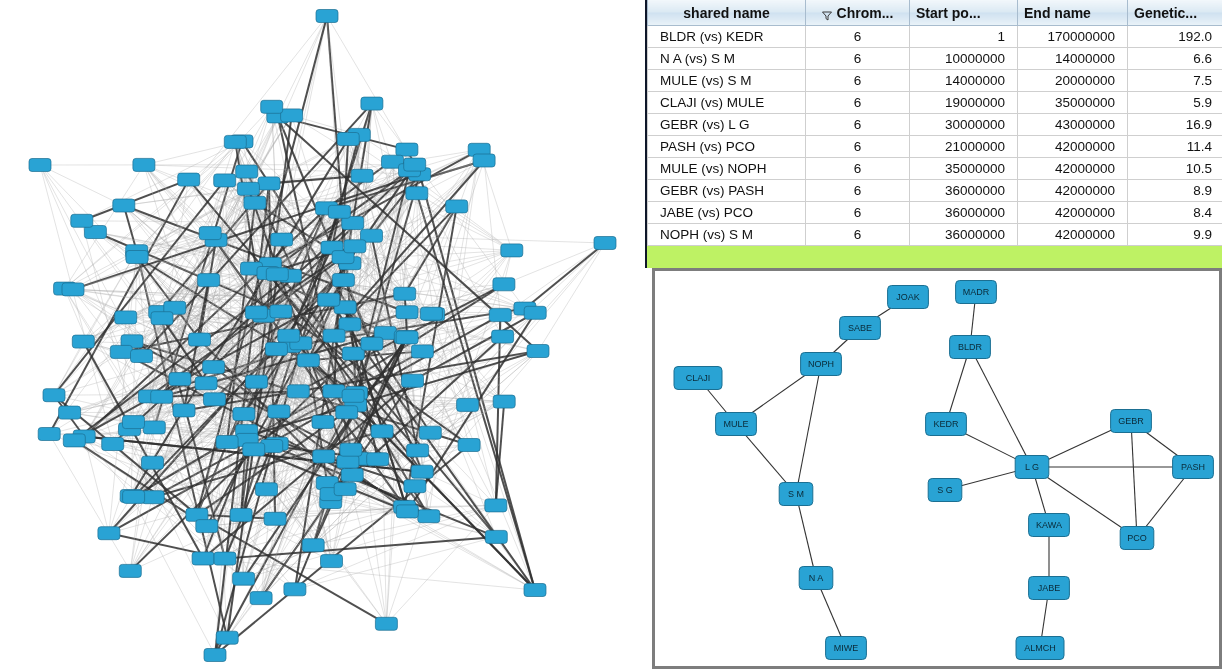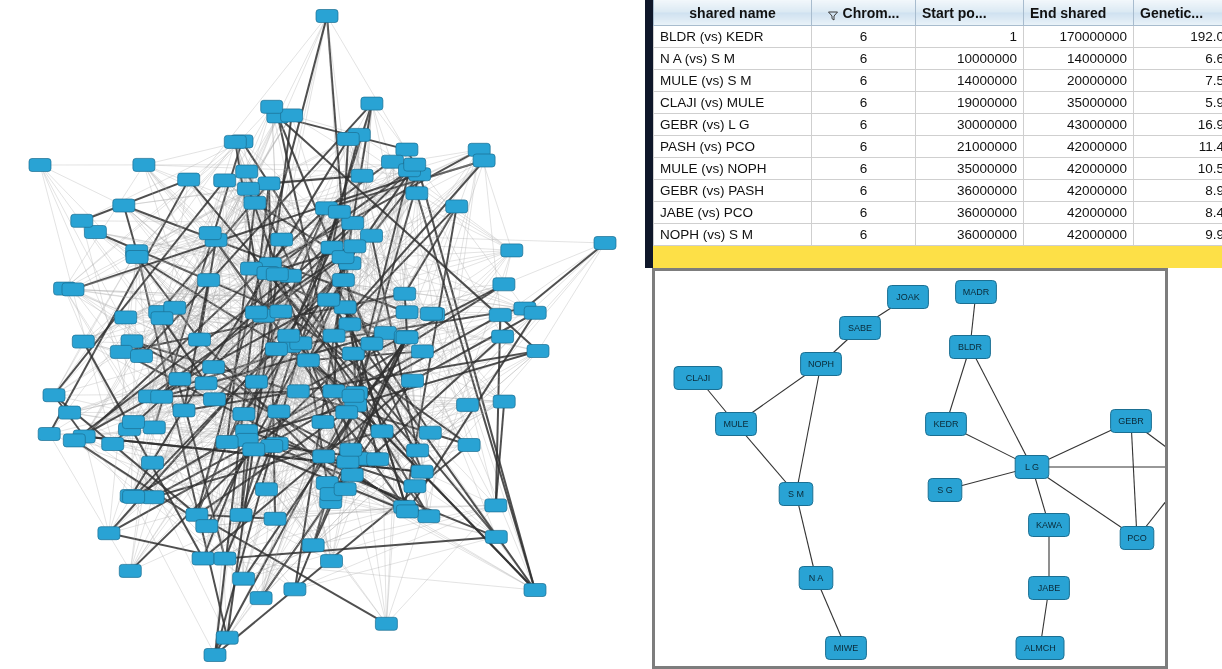--- a/index.html
+++ b/index.html
@@ -27,22 +27,22 @@
   }
   #big-network svg { display: block; }
 
   
   #table-panel {
     position: absolute;
     left: 645px;
     top: 0;
     width: 577px;
     height: 268px;
-    background: #fde047;
-    border-left: 8px solid #0f172a;
+    background: #bef264;
+    border-left: 2px solid #0f172a;
     box-sizing: border-box;
     overflow: hidden;
   }
   table.cytable {
     border-collapse: collapse;
     width: 100%;
     font-size: 13.5px;
     color: #111;
     table-layout: fixed;
   }
@@ -68,39 +68,39 @@
   .filter-icon {
     display: inline-block;
     width: 10px;
     height: 10px;
     flex: 0 0 auto;
   }
   table.cytable td {
     border: 1px solid #cfcfcf;
     border-top: none;
     height: 21px;
-    padding: 0 6px;
+    padding: 0 12px;
     white-space: nowrap;
     overflow: hidden;
     background: #ffffff;
   }
   table.cytable td.num { text-align: right; }
   table.cytable td.center { text-align: center; }
   .col-name   { width: 158px; }
   .col-chrom  { width: 104px; }
   .col-start  { width: 108px; }
   .col-end    { width: 110px; }
   .col-gen    { width: 97px; }
 
   
   #small-network {
     position: absolute;
     left: 652px;
     top: 268px;
-    width: 516px;
+    width: 570px;
     height: 401px;
     background: #ffffff;
     border: 3px solid #7d7d7d;
     box-sizing: border-box;
     overflow: hidden;
   }
   #small-network svg { display: block; }
 
   .nodebox {
     fill: #29a3d4;
@@ -1232,21 +1232,21 @@
               <span>Chrom...</span>
             </div>
           </th>
           <th class="right">
             <div class="th-inner">
               <span>Start po...</span>
             </div>
           </th>
           <th class="right">
             <div class="th-inner">
-              <span>End shared</span>
+              <span>End name</span>
             </div>
           </th>
           <th class="right">
             <div class="th-inner">
               <span>Genetic...</span>
             </div>
           </th>
         </tr>
     </thead>
     <tbody id="tbody">

